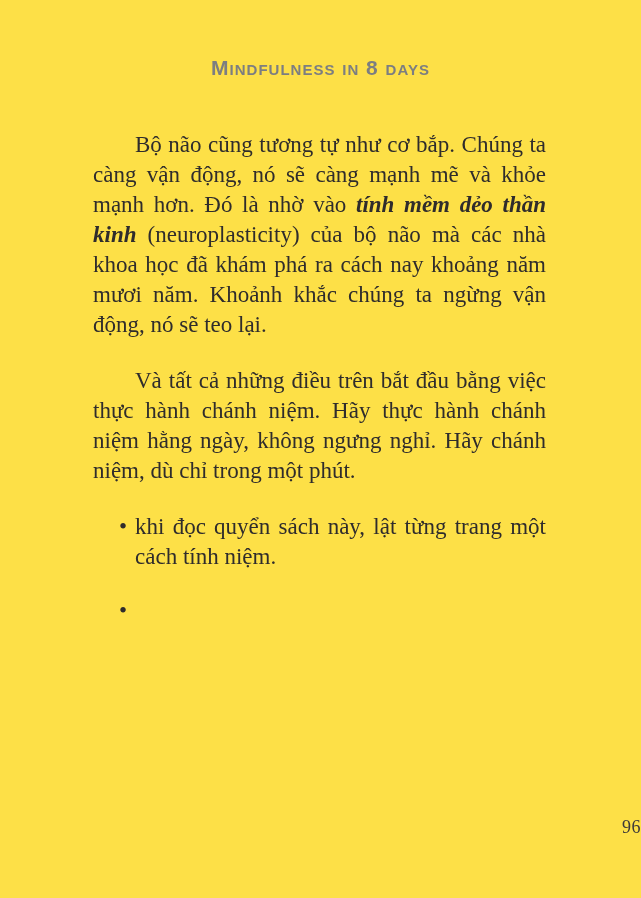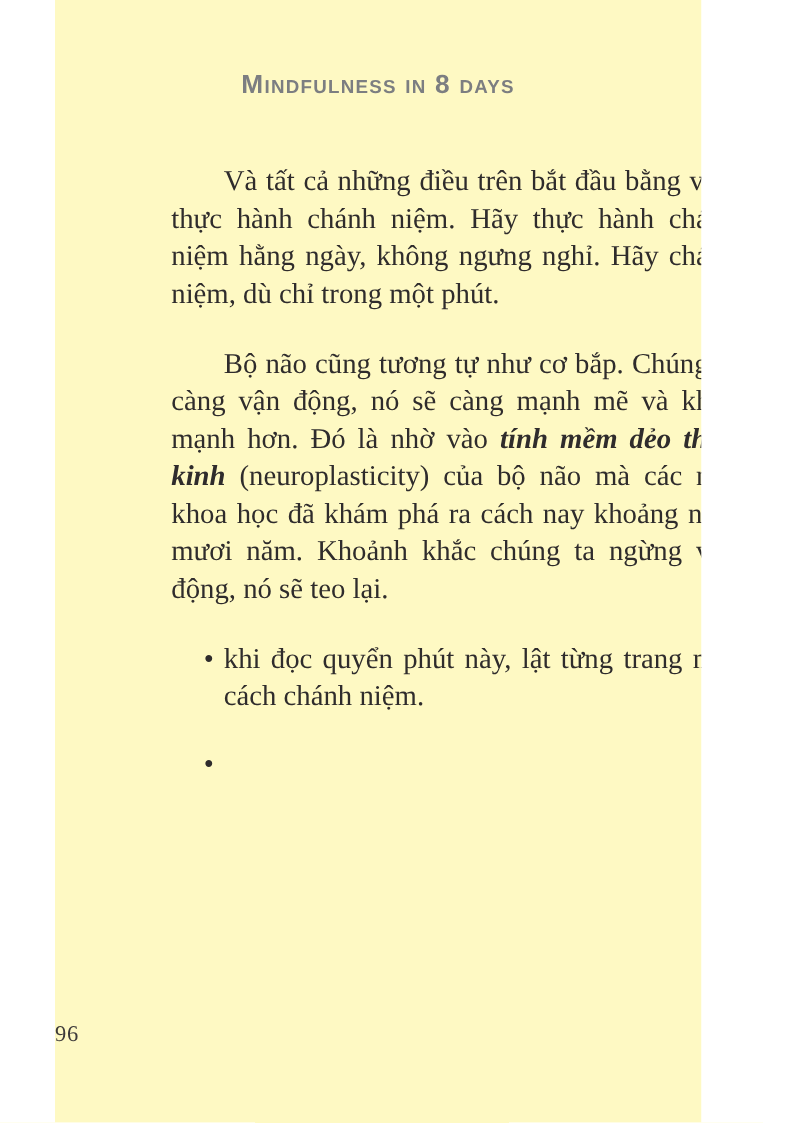--- a/index.html
+++ b/index.html
@@ -2,27 +2,26 @@
 <html><head>
 <meta charset="utf-8">
 <style>
   html, body {
     margin: 0;
     padding: 0;
     background: #ffffff;
   }
   .page {
     position: relative;
-    width: 517px;
+    width: 641px;
     height: 898px;
-    background: #fef9c3;
+    background: #fde047;
     overflow: hidden;
     font-family: "Liberation Serif", "DejaVu Serif", serif;
     color: #2f2c2c;
-    margin-left: 44px;
   }
   .running-head {
     position: absolute;
     top: 56px;
     left: 0;
     width: 100%;
     text-align: center;
     font-family: "Liberation Sans", "DejaVu Sans", sans-serif;
     font-variant: small-caps;
     font-weight: bold;
@@ -61,44 +60,44 @@
     position: absolute;
     left: 26px;
     top: 0;
     font-size: 23px;
   }
   .page-number {
     position: absolute;
     top: 817px;
     left: 0;
     width: 100%;
-    text-align: left;
+    text-align: right;
     font-size: 18px;
     letter-spacing: 0.5px;
     color: #3d3a3a;
   }
 </style>
 </head>
 <body>
 
 <div class="page">
 
   <div class="running-head">Mindfulness in 8 days</div>
 
   <div class="body-text">
 
+    <p class="para"><span>Bộ não cũng tương tự như cơ bắp. Chúng ta càng vận động, nó sẽ càng mạnh mẽ và khỏe mạnh hơn. Đó là nhờ vào </span><span class="emph">tính mềm dẻo thần kinh</span><span> (neuroplasticity) của bộ não mà các nhà khoa học đã khám phá ra cách nay khoảng năm mươi năm. Khoảnh khắc chúng ta ngừng vận động, nó sẽ teo lại.</span></p>
+
     <p class="para">Và tất cả những điều trên bắt đầu bằng việc thực hành chánh niệm. Hãy thực hành chánh niệm hằng ngày, không ngưng nghỉ. Hãy chánh niệm, dù chỉ trong một phút.</p>
-
-    <p class="para"><span>Bộ não cũng tương tự như cơ bắp. Chúng ta càng vận động, nó sẽ càng mạnh mẽ và khỏe mạnh hơn. Đó là nhờ vào </span><span class="emph">tính mềm dẻo thần kinh</span><span> (neuroplasticity) của bộ não mà các nhà khoa học đã khám phá ra cách nay khoảng năm mươi năm. Khoảnh khắc chúng ta ngừng vận động, nó sẽ teo lại.</span></p>
 
 
     <ul class="bullet-list">
       <li>
         <span class="bullet-dot">•</span>
-        <span>khi đọc quyển phút này, lật từng trang một cách chánh niệm.</span>
+        <span>khi đọc quyển sách này, lật từng trang một cách tính niệm.</span>
       </li>
       <li>
         <span class="bullet-dot">•</span>
       </li>
     </ul>
 
   </div>
 
   <div class="page-number">96</div>
 

